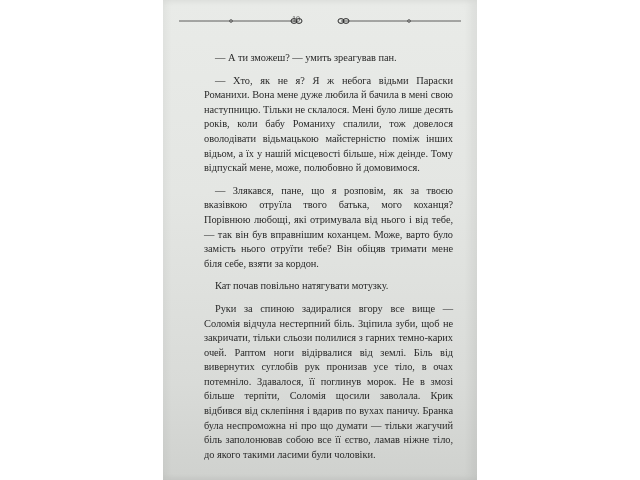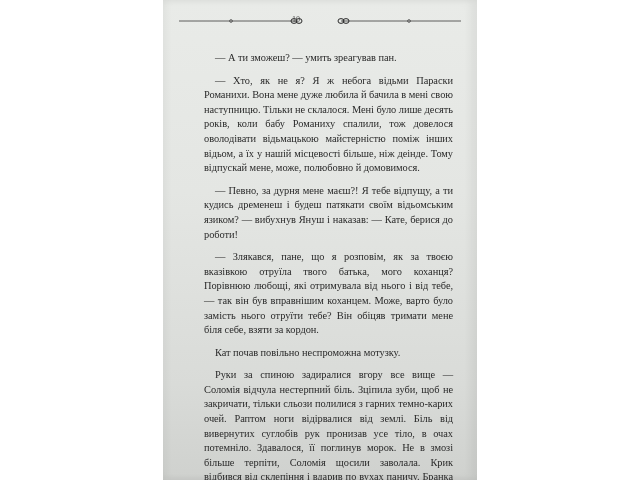--- a/index.html
+++ b/index.html
@@ -72,18 +72,17 @@
       <circle cx="246" cy="9" r="1.4" fill="none" stroke="#3a3a3a" stroke-width="0.7"></circle>
       <ellipse cx="178" cy="9" rx="3" ry="2.4" fill="none" stroke="#2a2a2a" stroke-width="1"></ellipse>
       <ellipse cx="183" cy="9" rx="3" ry="2.4" fill="none" stroke="#2a2a2a" stroke-width="1"></ellipse>
     </svg>
   </div>
   <div class="page-number">10</div>
 
   <div class="text">
     <p>— А ти зможеш? — умить зреагував пан.</p>
     <p>— Хто, як не я? Я ж небога відьми Параски Романихи. Вона мене дуже любила й бачила в мені свою наступницю. Тільки не склалося. Мені було лише десять років, коли бабу Романиху спалили, тож довелося оволодівати відьмацькою майстерністю поміж інших відьом, а їх у нашій місцевості більше, ніж деінде. Тому відпускай мене, може, полюбовно й домовимося.</p>
-    <p>— Певно, за дурня мене маєш?! Я тебе відпущу, а ти кудись дременеш і будеш патякати своїм відьомським язиком? — вибухнув Януш і наказав: — Кате, берися до роботи!</p>
     <p>— Злякався, пане, що я розповім, як за твоєю вказівкою отруїла твого батька, мого коханця? Порівнюю любощі, які отримувала від нього і від тебе, — так він був вправнішим коханцем. Може, варто було замість нього отруїти тебе? Він обіцяв тримати мене біля себе, взяти за кордон.</p>
-    <p>Кат почав повільно неспроможна мотузку.</p>
+    <p>Кат почав повільно натягувати мотузку.</p>
     <p>Руки за спиною задиралися вгору все вище — Соломія відчула нестерпний біль. Зціпила зуби, щоб не закричати, тільки сльози полилися з гарних темно-карих очей. Раптом ноги відірвалися від землі. Біль від вивернутих суглобів рук пронизав усе тіло, в очах потемніло. Здавалося, її поглинув морок. Не в змозі більше терпіти, Соломія щосили заволала. Крик відбився від склепіння і вдарив по вухах паничу. Бранка була неспроможна ні про що думати — тільки жагучий біль заполонював собою все її єство, ламав ніжне тіло, до якого такими ласими були чоловіки.</p>
   </div>
 </div>
 
 </body></html>

